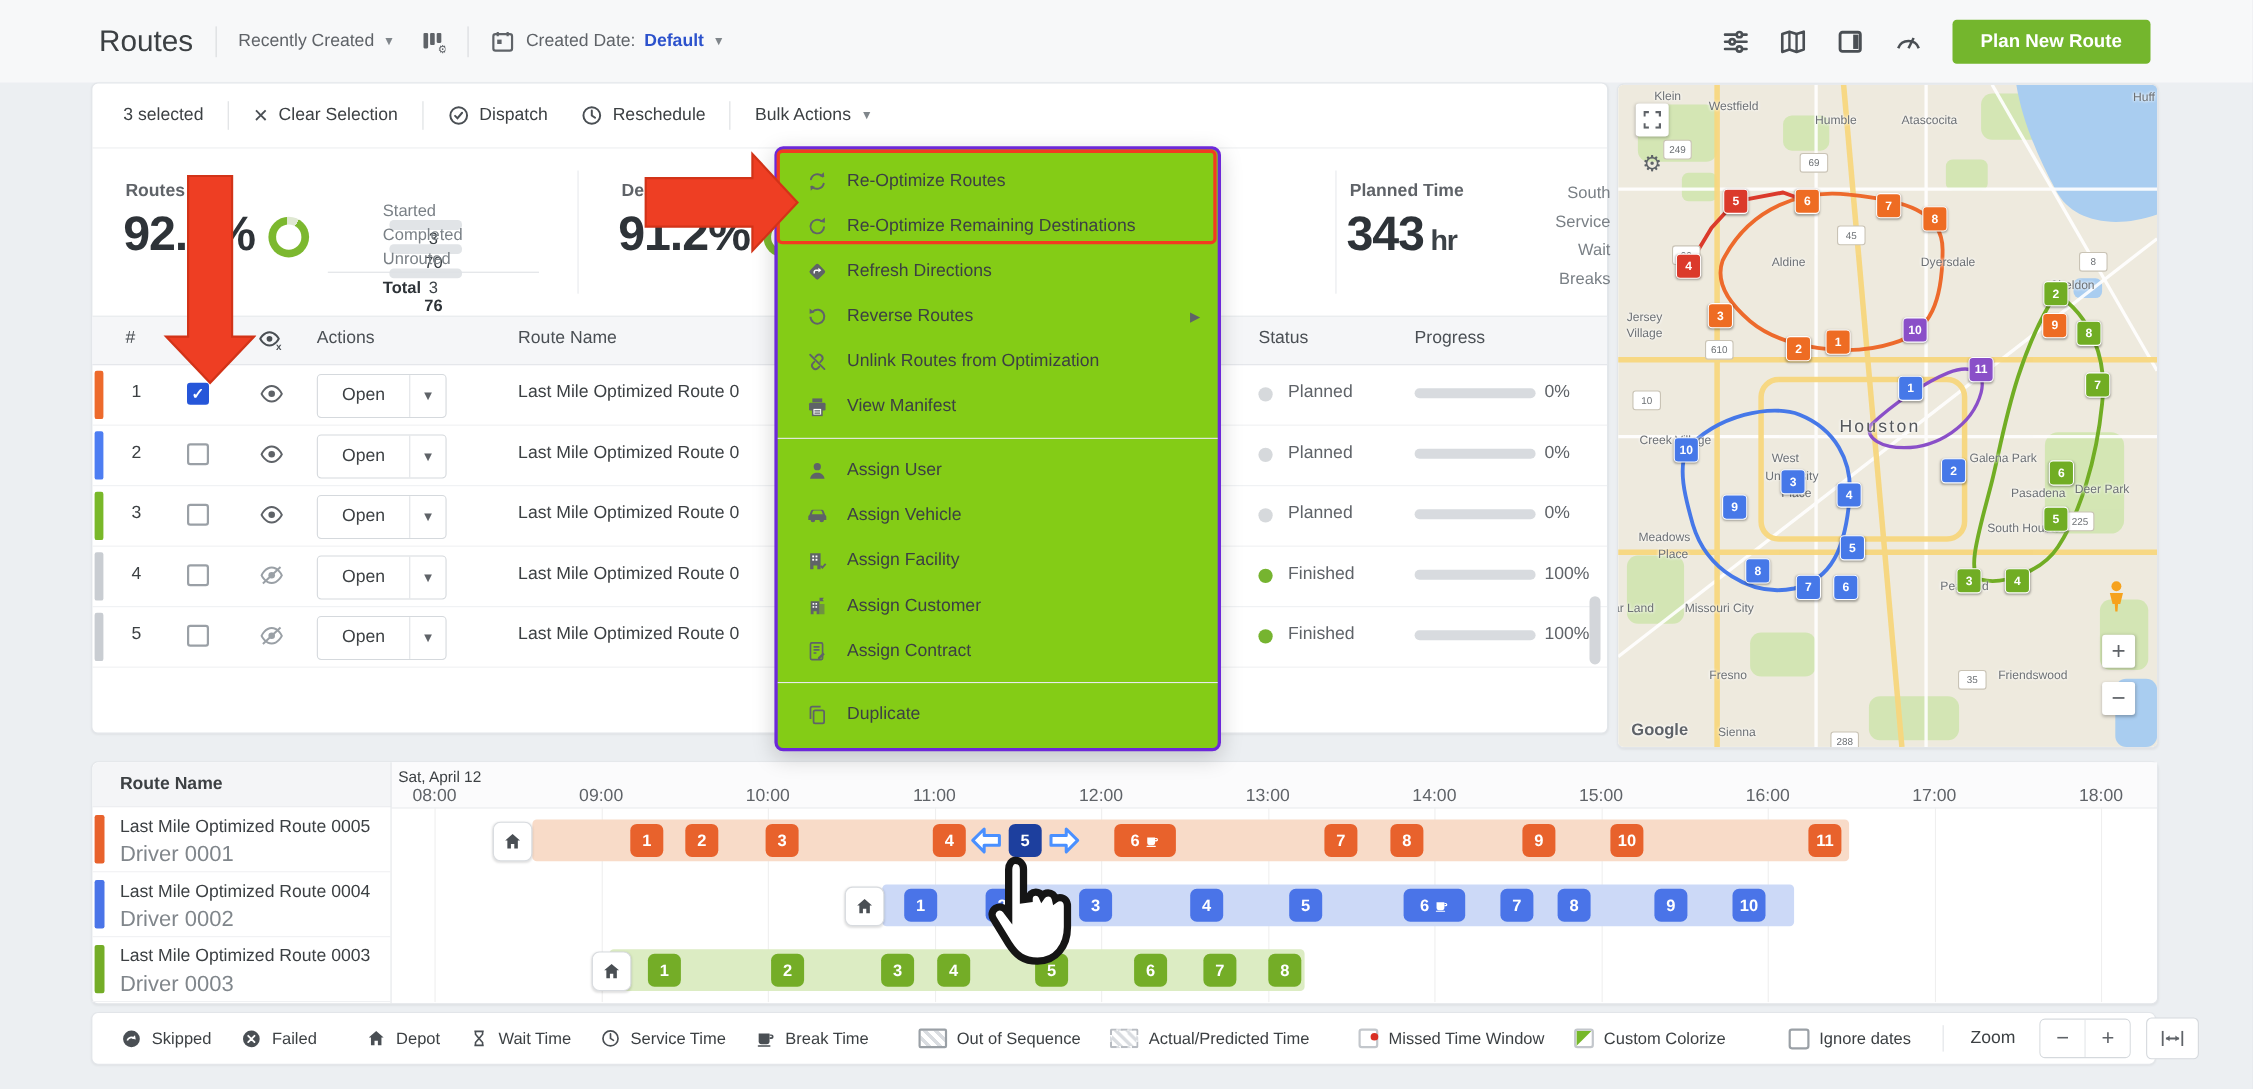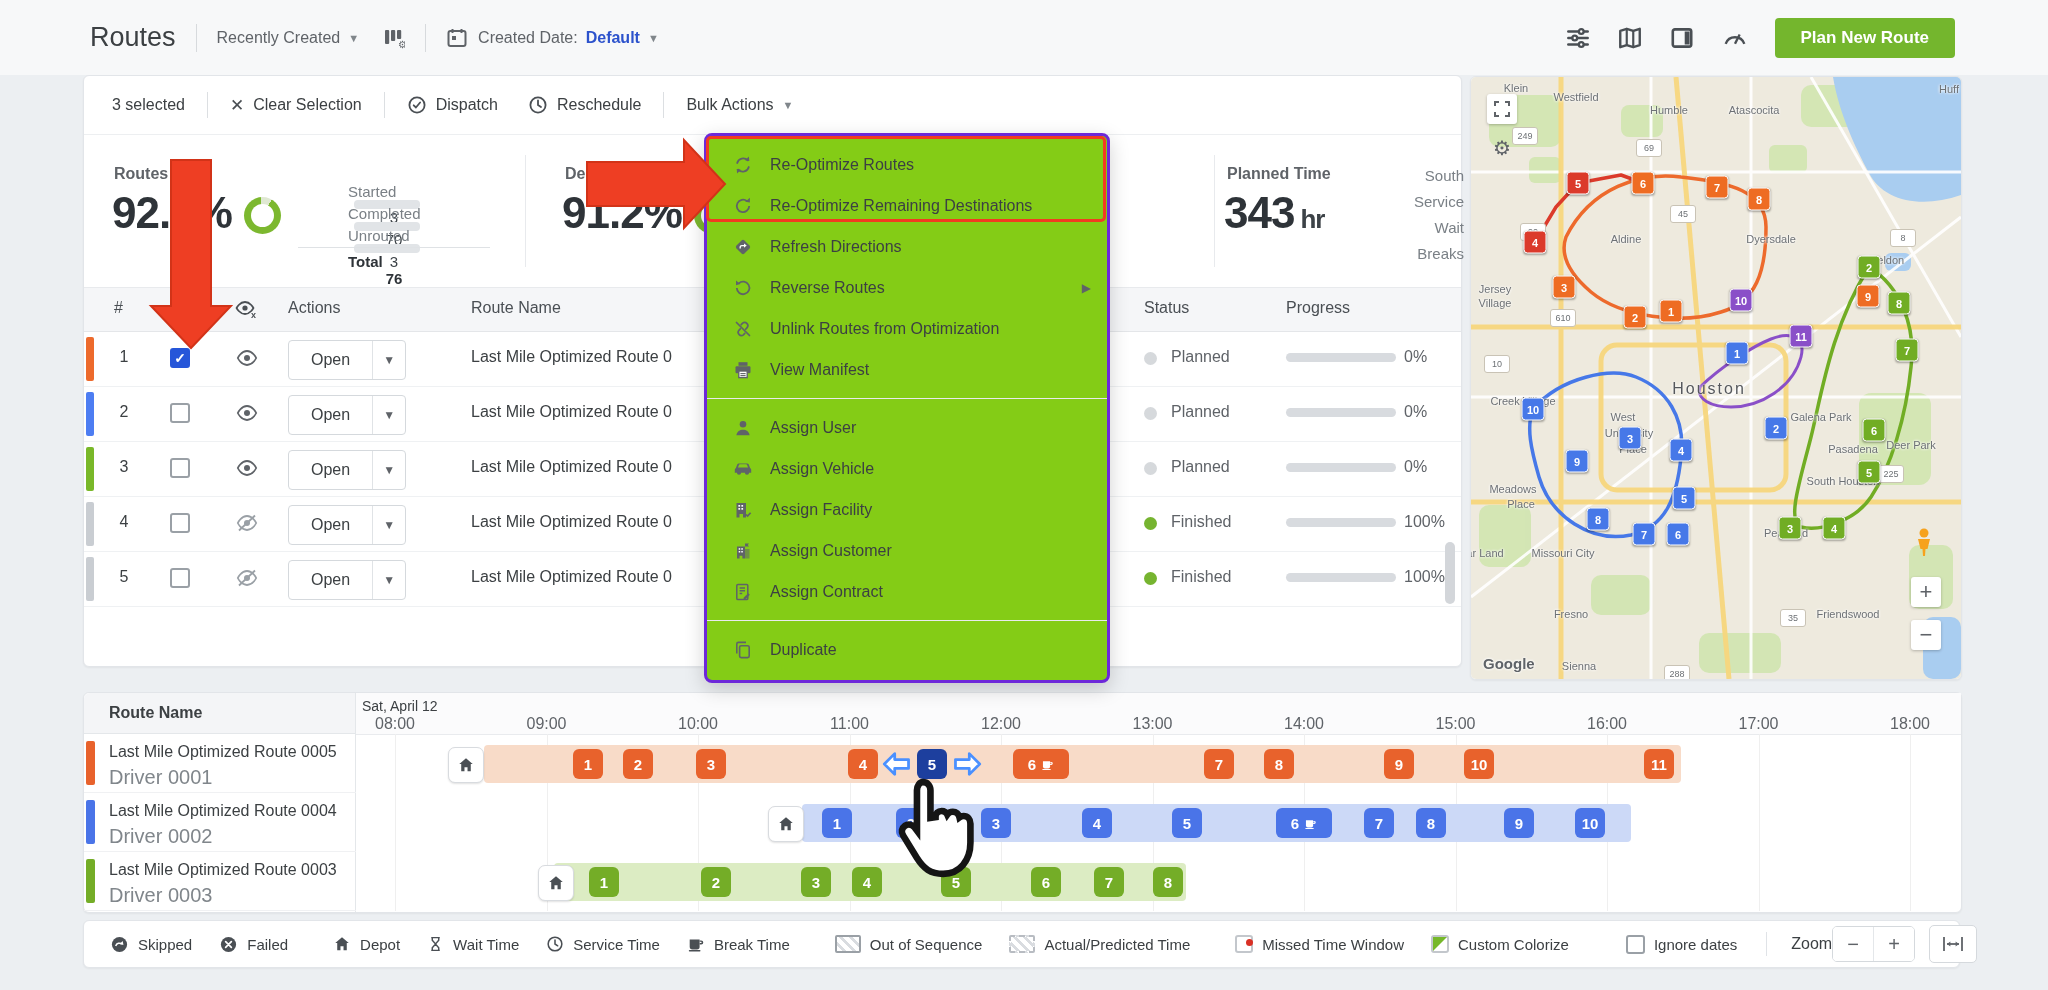--- a/index.html
+++ b/index.html
@@ -101,21 +101,21 @@
   .leg-item{display:flex;align-items:center;gap:9px;font-size:15px;color:#3c4043;margin-right:27px;white-space:nowrap;}
   .leg-div{width:1px;height:24px;background:#e0e3e7;margin:0 16px 0 2px;}
   .leg-ic{color:#4a4f54;display:flex;}
   .hatch{width:26px;height:18px;box-sizing:border-box;border:2px solid #9aa0a6;border-radius:2px;background:repeating-linear-gradient(45deg,#fff 0 4px,#d9dce0 4px 7px);}
   .hatch.dashed{border:2px dashed #b8bcc2;}
   .sqico{width:18px;height:18px;box-sizing:border-box;border:2px solid #c3c7cc;border-radius:3px;position:relative;background:#fff;}
   .sqico .reddot{position:absolute;left:9px;top:2px;width:7px;height:7px;border-radius:50%;background:#d93025;}
   .sqico .greencorner{position:absolute;left:0;top:0;width:14px;height:14px;background:#76b82a;clip-path:polygon(0 0,100% 0,0 100%);}
   .leg-check{width:19px;height:19px;border:2px solid #9aa0a6;border-radius:3px;box-sizing:border-box;background:#fff;}
   #zoom-cluster{margin-left:auto;display:flex;align-items:center;padding-right:84px;}
-  #zoom-cluster .zlabel{font-size:16px;color:#3c4043;}
+  #zoom-cluster .zlabel{font-size:16px;color:#3c4043;margin-right:22px;}
   .zbtn-group{display:flex;border:1px solid #d5d9dd;border-radius:5px;overflow:hidden;}
   .zbtn{width:40px;height:34px;background:#fff;display:flex;align-items:center;justify-content:center;font-size:20px;color:#5f6368;cursor:pointer;}
   .zbtn + .zbtn{border-left:1px solid #e4e7ea;}
   .zfit{margin-left:14px;width:46px;height:36px;border:1px solid #d5d9dd;border-radius:5px;background:#fff;display:flex;align-items:center;justify-content:center;color:#5f6368;cursor:pointer;}
 
   
   .map-label{position:absolute;font-size:11px;color:#6d7175;white-space:nowrap;text-shadow:0 0 3px #fff,0 0 3px #fff;transform:translateX(-50%);}
   .map-label.big{font-size:16px;color:#55585c;letter-spacing:2px;}
   .map-label.logo{font-size:15px;color:#5f6368;font-weight:700;letter-spacing:0;transform:none;}
   .map-badge{position:absolute;width:24px;height:16px;background:#fff;border:1px solid #c9c3b5;border-radius:3px;font-size:9px;color:#6d7175;display:flex;align-items:center;justify-content:center;transform:translateX(-50%);}

